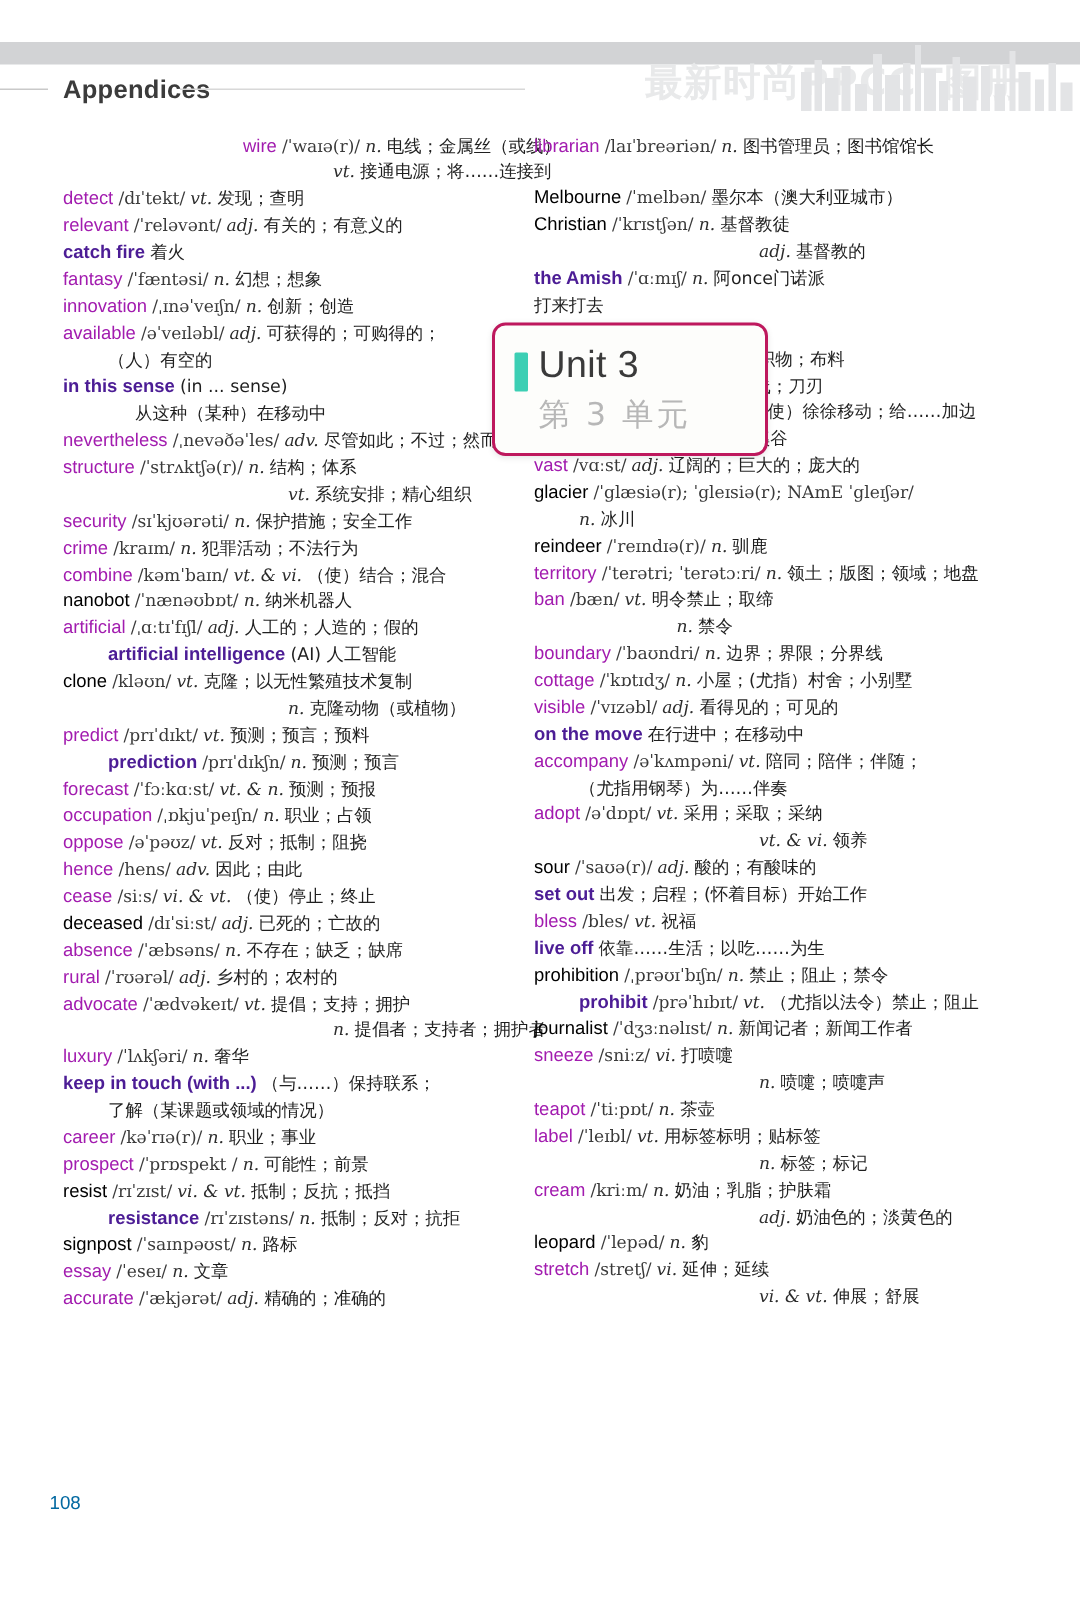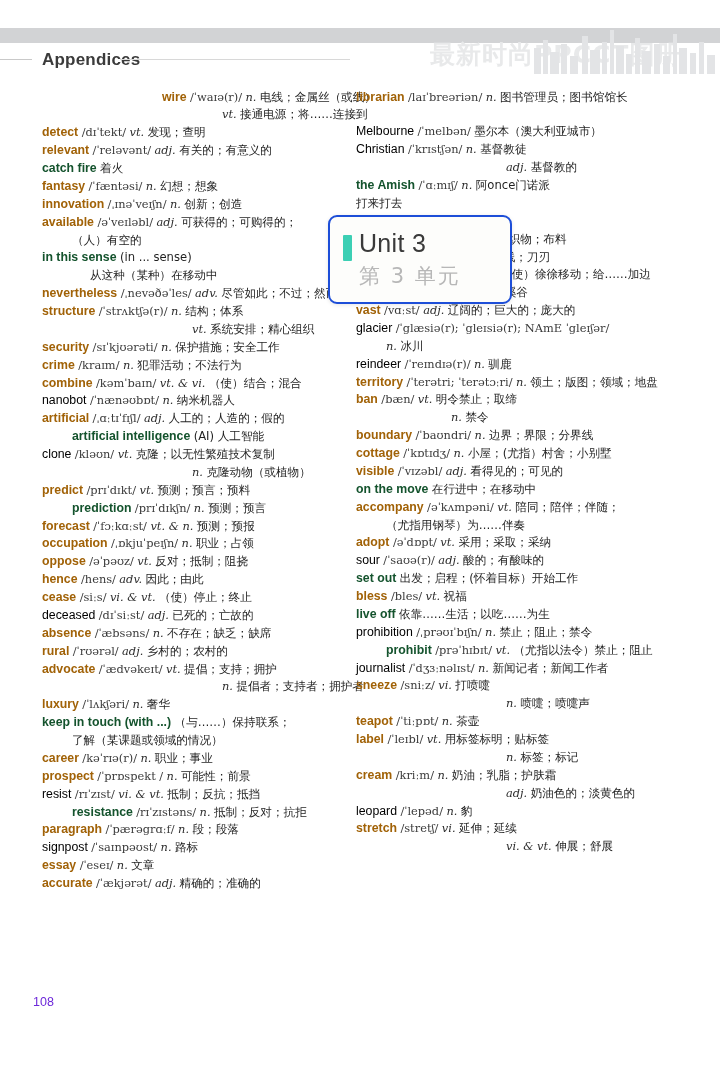--- a/index.html
+++ b/index.html
@@ -64,41 +64,41 @@
   }
   
   .ln.i0{text-indent:0;}
   .ln.i2{padding-left:30px;}
   .ln.r1{padding-left:120px;}
   .ln.r2{padding-left:150px;}
   .ln.r3{padding-left:180px;}
   .ln.r4{padding-left:95px;}
   .ln.hang{padding-left:48px;}
 
-  .hw{font-weight:bold;color:#a16207;}
+  .hw{font-weight:normal;color:#a21caf;}
   .hw.light{font-weight:normal;color:#000000;}
   .ipa{
     font-family:"DejaVu Serif","Liberation Serif",serif;
     font-style:normal;color:#3a3a3a;font-size:11.4px;
   }
   .pos{
     font-family:"DejaVu Serif","Liberation Serif",serif;
     font-style:italic;color:#2c2c2c;font-size:11.4px;
   }
   .cn{
     font-family:"DejaVu Sans","Liberation Sans",sans-serif;
     color:#1f1f1f;font-size:11.6px;
   }
-  .phr{font-weight:bold;color:#14532d;}
+  .phr{font-weight:bold;color:#4c1d95;}
 
   
   #unit-card{
     position:absolute;left:328px;top:215px;width:180px;height:85px;
     background:#fdfdfb;
-    border:2px solid #1d4ed8;
+    border:2px solid #be185d;
     border-radius:9px;
     box-shadow:0 1px 4px rgba(0,0,0,.10);
     z-index:40;
   }
   #unit-card .bar{
     position:absolute;left:13px;top:18px;width:9px;height:26px;
     background:#3ccfb4;border-radius:1px;
   }
   #unit-card .unit-en{
     position:absolute;left:29px;top:12px;
@@ -107,21 +107,21 @@
   }
   #unit-card .unit-cn{
     position:absolute;left:29px;top:45px;
     font-size:21px;color:#b7b7b7;letter-spacing:2px;
     font-family:"DejaVu Sans",sans-serif;
   }
 
   
   #page-number{
     position:absolute;left:33px;top:995px;
-    font-size:12.5px;color:#6d28d9;
+    font-size:12.5px;color:#0369a1;
   }
 </style>
 </head>
 <body>
 
 <div id="top-bar"></div>
 
 <div id="watermark">
   <div class="wm-text">最新时尚PPCCT图册</div>
   <svg width="190" height="48" viewBox="0 0 190 48">
@@ -255,23 +255,20 @@
         <span class="ln i0"><span class="hw">career</span> <span class="ipa">/kəˈrɪə(r)/</span> <span class="pos">n.</span> <span class="cn">职业；事业</span></span>
       </div>
       <div class="entry">
         <span class="ln i0"><span class="hw">prospect</span> <span class="ipa">/ˈprɒspekt /</span> <span class="pos">n.</span> <span class="cn">可能性；前景</span></span>
       </div>
       <div class="entry">
         <span class="ln i0"><span class="hw light">resist</span> <span class="ipa">/rɪˈzɪst/</span> <span class="pos">vi. &amp; vt.</span> <span class="cn">抵制；反抗；抵挡</span></span>
         <span class="ln i2"><span class="phr">resistance</span> <span class="ipa">/rɪˈzɪstəns/</span> <span class="pos">n.</span> <span class="cn">抵制；反对；抗拒</span></span>
       </div>
       <div class="entry">
-        <span class="ln i0"><span class="hw">paragraph</span> <span class="ipa">/ˈpærəgrɑːf/</span> <span class="pos">n.</span> <span class="cn">段；段落</span></span>
-      </div>
-      <div class="entry">
         <span class="ln i0"><span class="hw light">signpost</span> <span class="ipa">/ˈsaɪnpəʊst/</span> <span class="pos">n.</span> <span class="cn">路标</span></span>
       </div>
       <div class="entry">
         <span class="ln i0"><span class="hw">essay</span> <span class="ipa">/ˈeseɪ/</span> <span class="pos">n.</span> <span class="cn">文章</span></span>
       </div>
       <div class="entry">
         <span class="ln i0"><span class="hw">accurate</span> <span class="ipa">/ˈækjərət/</span> <span class="pos">adj.</span> <span class="cn">精确的；准确的</span></span>
       </div>
     </div>
   <div class="col" id="col-right">
@@ -333,20 +330,21 @@
       </div>
       <div class="entry">
         <span class="ln i0"><span class="phr">on the move</span> <span class="cn">在行进中；在移动中</span></span>
       </div>
       <div class="entry">
         <span class="ln i0"><span class="hw">accompany</span> <span class="ipa">/əˈkʌmpəni/</span> <span class="pos">vt.</span> <span class="cn">陪同；陪伴；伴随；</span></span>
         <span class="ln i2"><span class="cn">（尤指用钢琴）为……伴奏</span></span>
       </div>
       <div class="entry">
         <span class="ln i0"><span class="hw">adopt</span> <span class="ipa">/əˈdɒpt/</span> <span class="pos">vt.</span> <span class="cn">采用；采取；采纳</span></span>
+        <span class="ln r2"><span class="pos">vt. &amp; vi.</span> <span class="cn">领养</span></span>
       </div>
       <div class="entry">
         <span class="ln i0"><span class="hw light">sour</span> <span class="ipa">/ˈsaʊə(r)/</span> <span class="pos">adj.</span> <span class="cn">酸的；有酸味的</span></span>
       </div>
       <div class="entry">
         <span class="ln i0"><span class="phr">set out</span> <span class="cn">出发；启程；(怀着目标）开始工作</span></span>
       </div>
       <div class="entry">
         <span class="ln i0"><span class="hw">bless</span> <span class="ipa">/bles/</span> <span class="pos">vt.</span> <span class="cn">祝福</span></span>
       </div>

